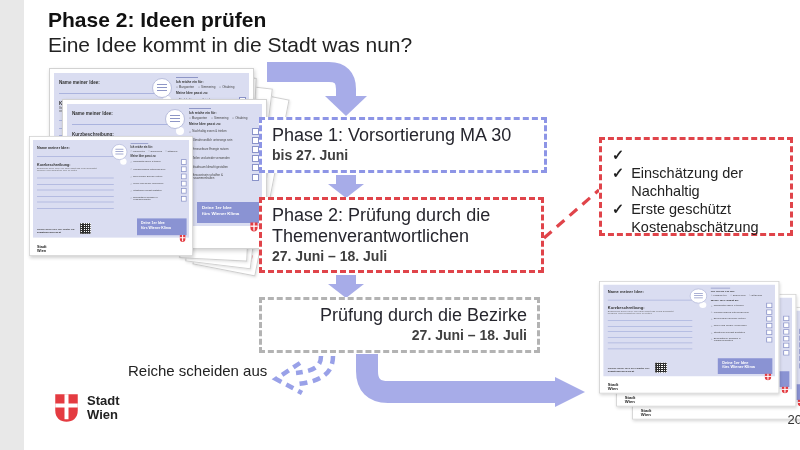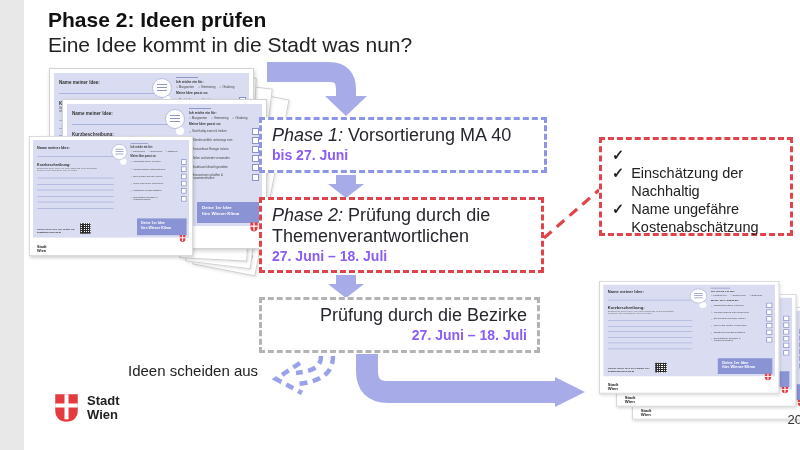--- a/index.html
+++ b/index.html
@@ -9,22 +9,22 @@
   
   .title{position:absolute;left:24px;top:8px;font-size:21px;font-weight:bold;color:#111;}
   .subtitle{position:absolute;left:24px;top:33px;font-size:21px;color:#222;}
 
   
   .flowbox{position:absolute;box-sizing:border-box;background:#fff;}
   .box1{left:235px;top:117px;width:288px;height:56px;border:3px dashed #8d95e6;padding:5px 10px 0;}
   .box2{left:235px;top:197px;width:285px;height:76px;border:3px dashed #e0444a;padding:5px 10px 0;}
   .box3{left:235px;top:297px;width:281px;height:56px;border:3px dashed #b3b3b3;padding:5px 10px 0;text-align:right;}
   .boxline{font-size:18px;line-height:1.18;color:#26262e;}
-  .phase{font-style:italic;margin-right:5px;}
-  .boxdate{font-size:14px;font-weight:600;color:#8b5cf6;margin-top:1px;}
+  .phase{margin-right:5px;}
+  .boxdate{font-size:14px;font-weight:600;color:#404040;margin-top:1px;}
 
   
   .criteria{position:absolute;left:575px;top:137px;width:194px;height:99px;box-sizing:border-box;
             border:3px dashed #e0444a;background:#fff;padding:7px 8px 0 10px;}
   .crit-item{display:flex;gap:7px;font-size:14.5px;line-height:1.24;color:#222;}
   .crit-check{font-weight:bold;flex:0 0 auto;}
 
   
   .reject-label{position:absolute;left:104px;top:362px;font-size:15px;color:#222;}
   .proceed-label{position:absolute;left:388px;top:362px;font-size:15px;color:#222;}
@@ -688,21 +688,21 @@
       <path d="M309 356 C309 372 299 381 274 384"></path>
       <path d="M297 356 C297 366 291 371 272 373"></path>
       <path d="M276 363 L252 379 L278 393"></path>
     </g>
 
     <path d="M520 238 L575 190" stroke="#e0444a" stroke-width="3.2" stroke-dasharray="10 7" fill="none"></path>
   </svg>
 
   <div class="flowbox box1" style="z-index:7;">
     <div class="boxline">
-      <span class="phase">Phase 1:</span><span>Vorsortierung MA 40</span>
+      <span class="phase">Phase 1:</span><span>Vorsortierung MA 30</span>
     </div>
     <div class="boxdate">bis 27. Juni</div>
   </div>
 
   <div class="flowbox box2" style="z-index:7;">
     <div class="boxline">
       <span class="phase">Phase 2:</span><span>Prüfung durch die Themenverantwortlichen</span>
     </div>
     <div class="boxdate">27. Juni – 18. Juli</div>
   </div>
@@ -715,25 +715,25 @@
   <div class="criteria" style="z-index:7;">
     <div class="crit-item">
       <span class="crit-check">✓</span>
     </div>
     <div class="crit-item">
       <span class="crit-check">✓</span>
       <span>Einschätzung der Nachhaltig</span>
     </div>
     <div class="crit-item">
       <span class="crit-check">✓</span>
-      <span>Name ungefähre Kostenabschätzung</span>
-    </div>
-  </div>
-
-  <div class="reject-label" style="z-index:7;">Ideen scheiden aus</div>
+      <span>Erste geschützt Kostenabschätzung</span>
+    </div>
+  </div>
+
+  <div class="reject-label" style="z-index:7;">Reiche scheiden aus</div>
 
   <div class="logo" style="z-index:7;">
     <svg width="25" height="30" viewBox="0 0 20 24">
       <path d="M1 1 h18 v13 c0 6 -4 9 -9 9 c-5 0 -9 -3 -9 -9 z" fill="#e43b41"></path>
       <rect x="8.4" y="1" width="3.2" height="20" fill="#fff"></rect>
       <rect x="1" y="8.4" width="18" height="3.2" fill="#fff"></rect>
     </svg>
     <div class="logo-text">
       <div>Stadt</div>
       <div>Wien</div>

